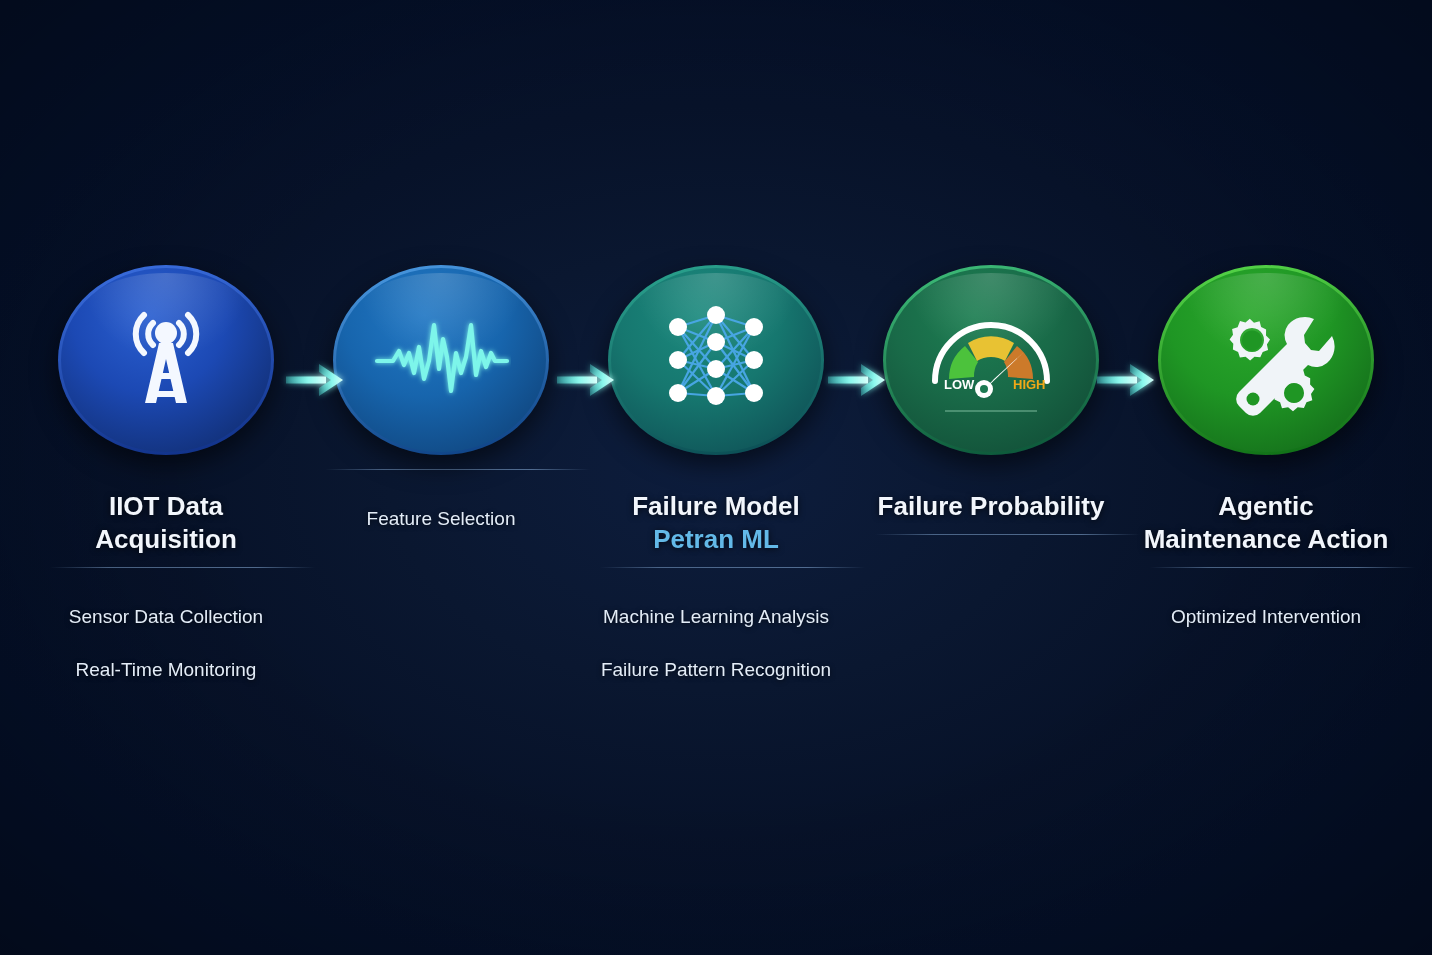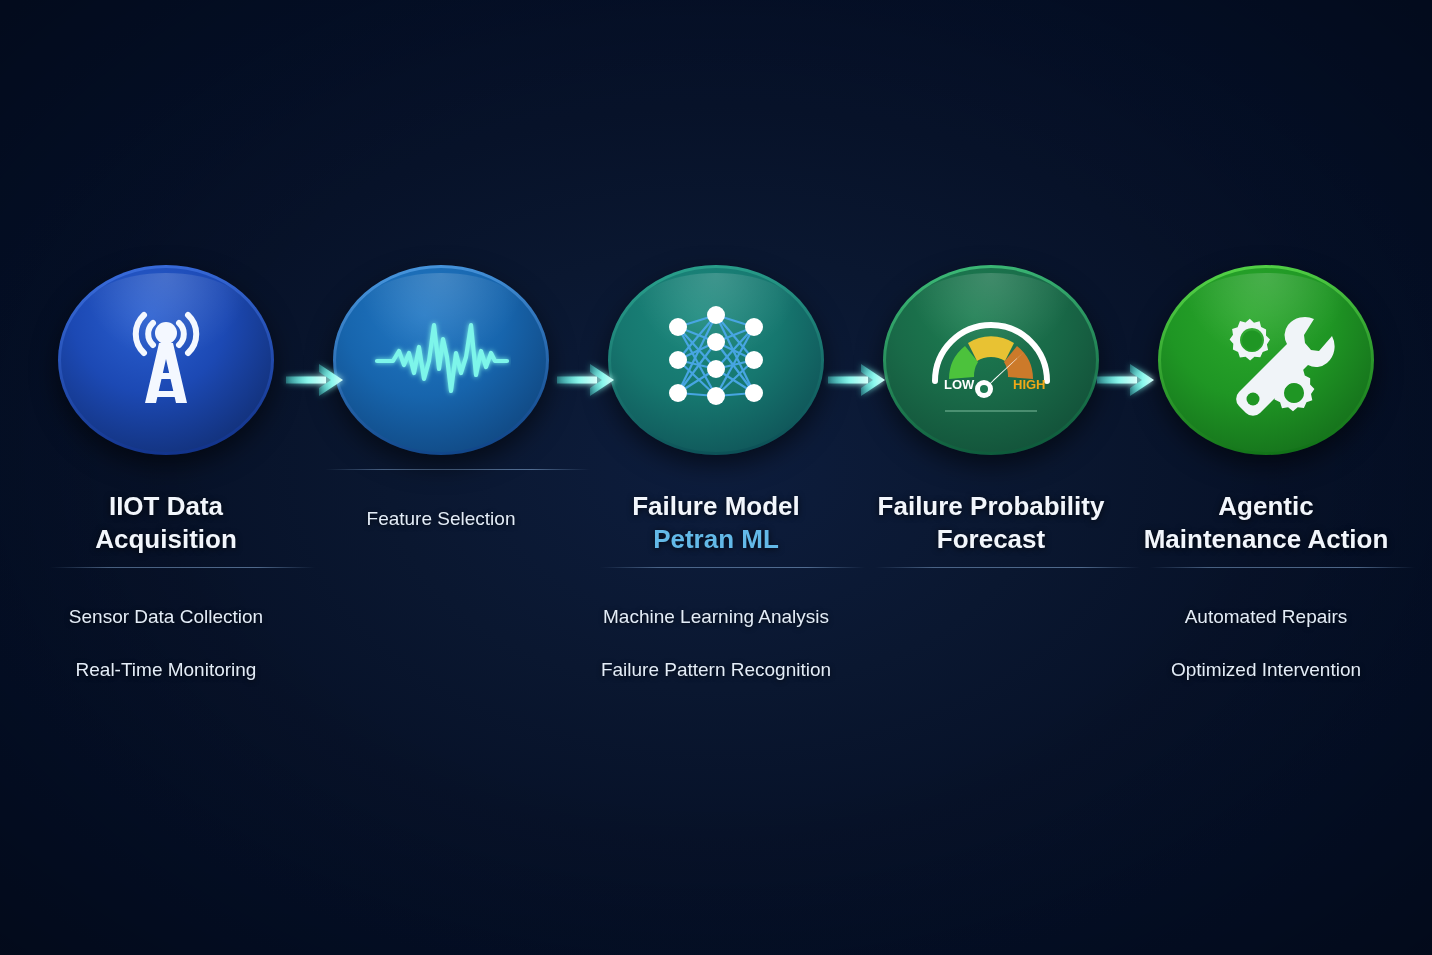--- a/index.html
+++ b/index.html
@@ -330,21 +330,20 @@
 
             <text x="23" y="94" fill="#ffffff" font-family="Liberation Sans, sans-serif" font-size="13" font-weight="bold">LOW</text>
             <text x="92" y="94" fill="#f0a818" font-family="Liberation Sans, sans-serif" font-size="13" font-weight="bold">HIGH</text>
 
             <line x1="24" y1="116" x2="116" y2="116" stroke="#9fd8bb" stroke-width="1.6" opacity=".5"></line>
           </svg>
         </div>
       </div>
       <div class="titles">
         <div class="title-line">Failure Probability</div>
-        <div class="title-line">Forecast</div>
       </div>
       <div class="divider"></div>
     </div>
 
     <div class="stage-col">
       <div class="circle-wrap">
         <div class="circle c5">
           <div class="rim"></div>
             <div class="face"></div>
             <div class="gloss"></div>
@@ -374,19 +373,18 @@
             </g>
           </svg>
         </div>
       </div>
       <div class="titles">
         <div class="title-line">Agentic</div>
         <div class="title-line">Maintenance Action</div>
       </div>
       <div class="divider"></div>
       <div class="subs">
-        <div class="sub-line">Automated Repairs</div>
         <div class="sub-line">Optimized Intervention</div>
       </div>
     </div>
 
   </div>
 </div>
 
 </body></html>

